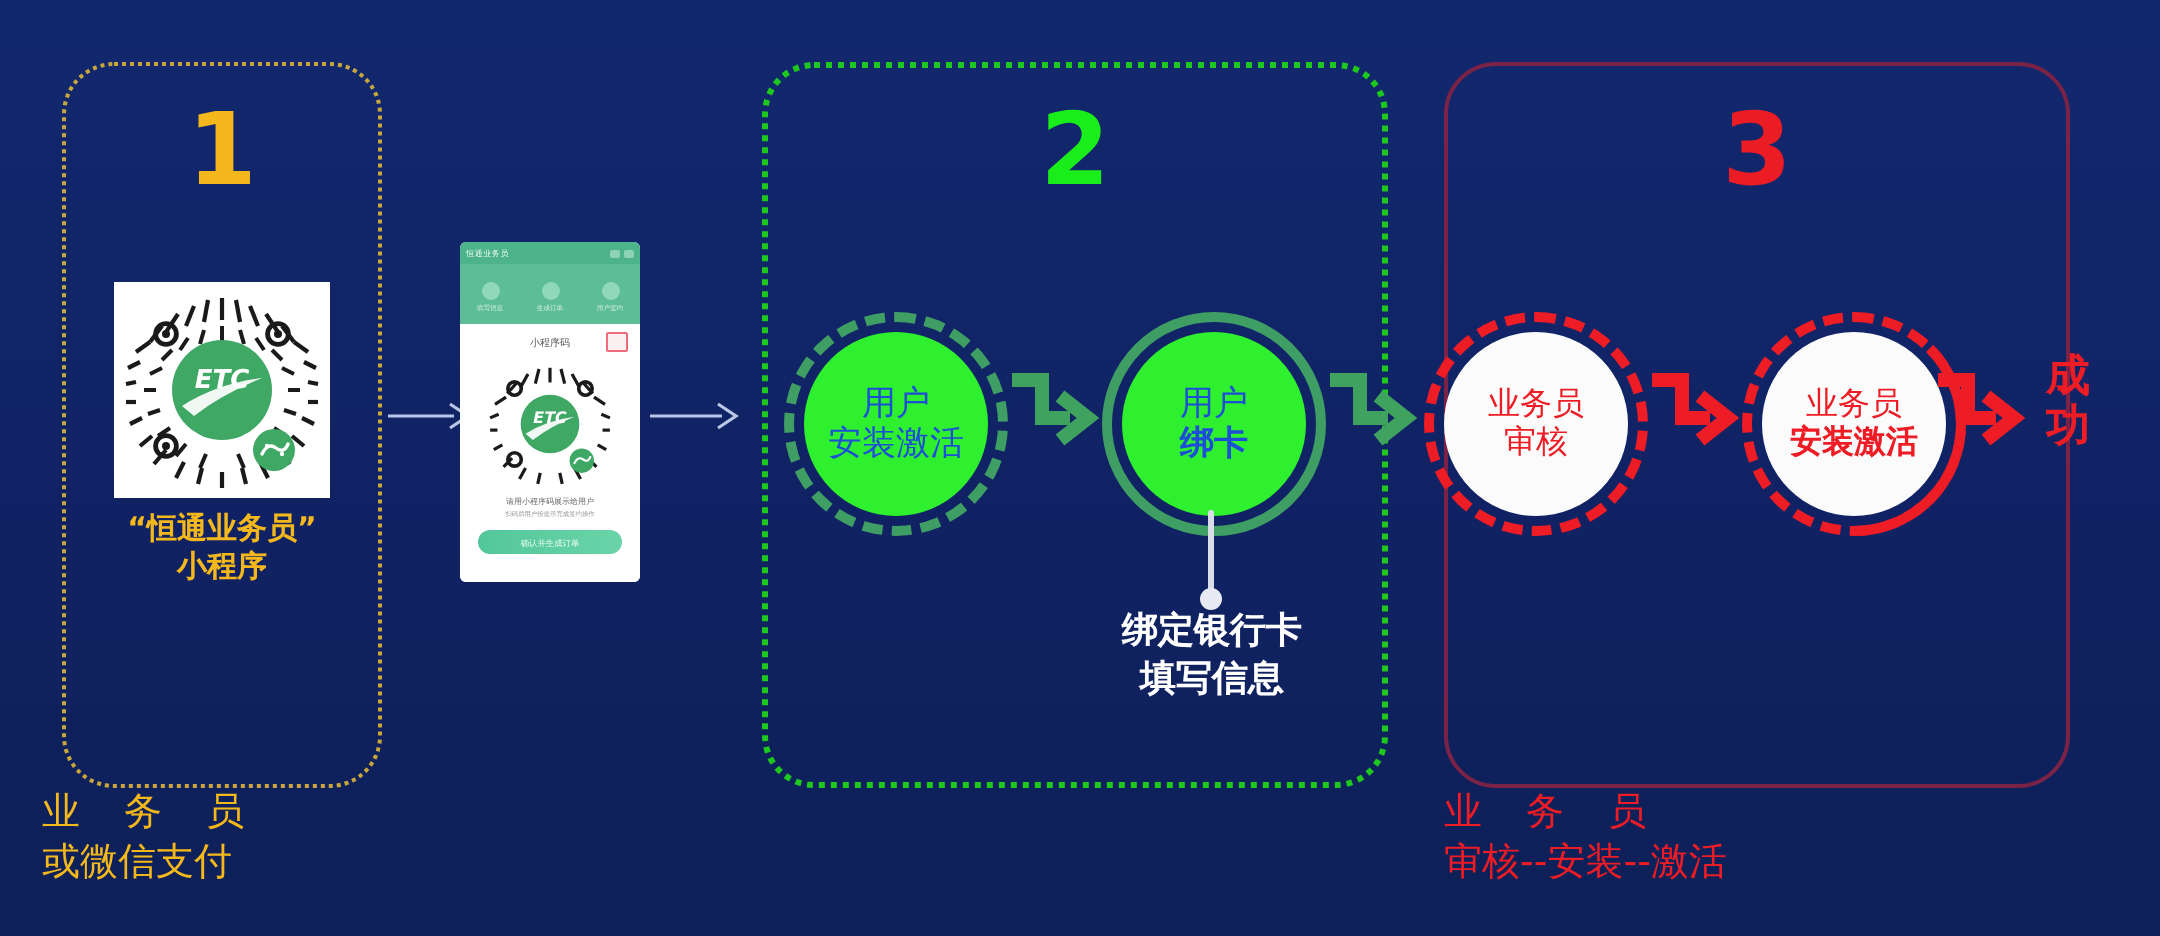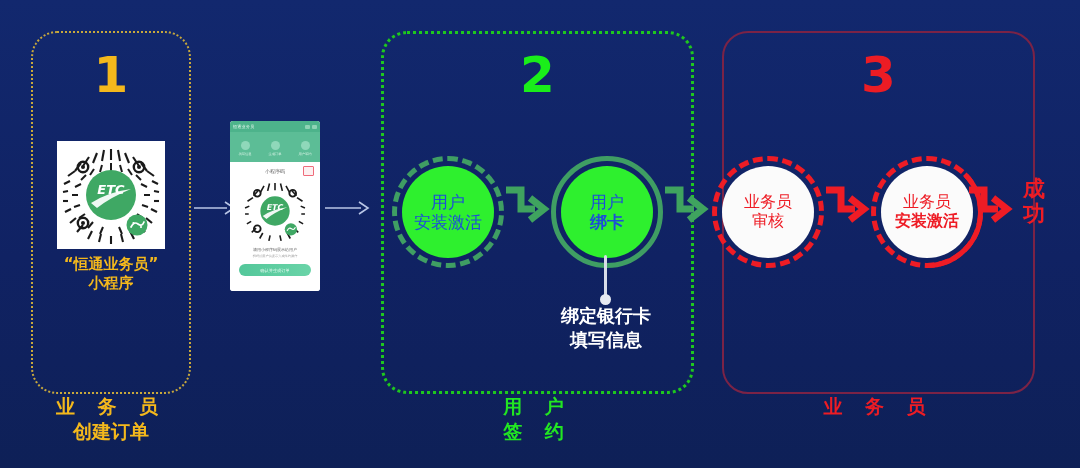--- a/index.html
+++ b/index.html
@@ -246,22 +246,22 @@
     left: 1001px; top: 176px; width: 66px;
     text-align: center;
     font-size: 22px; font-weight: bold;
     color: #ee1c24;
     line-height: 1.14;
   }
 
   
   .footlabel {
     position: absolute;
-    text-align: center;
-    font-weight: bold;
+    text-align: left;
+    font-weight: normal;
     line-height: 1.3;
   }
   #foot1 { left: 21px; top: 394px; width: 180px; font-size: 19px; color: #f4b81c; }
   #foot2 { left: 381px; top: 394px; width: 313px; font-size: 19px; color: #22e622; }
   #foot3 { left: 722px; top: 394px; width: 313px; font-size: 19px; color: #ee1c24; }
   .sp { letter-spacing: 8px; }
 </style>
 </head>
 <body>
 
@@ -490,23 +490,20 @@
     <path d="M26 12 L40 23 L26 34" fill="none" stroke="#ee1c25" stroke-width="7" stroke-linejoin="miter"></path>
   </svg>
 
   <div id="success">
     <span>成</span><br>
     <span>功</span>
   </div>
 
   <div class="footlabel" id="foot1">
     <span class="sp">业 务 员</span><br>
-    <span>创建订单</span>
-  </div>
-  <div class="footlabel" id="foot2">
-    <span class="sp">用 户</span><br>
-    <span class="sp">签 约</span>
+    <span>或微信支付</span>
   </div>
   <div class="footlabel" id="foot3">
     <span class="sp">业 务 员</span><br>
+    <span>审核--安装--激活</span>
   </div>
 
 </div>
 
 </body></html>

